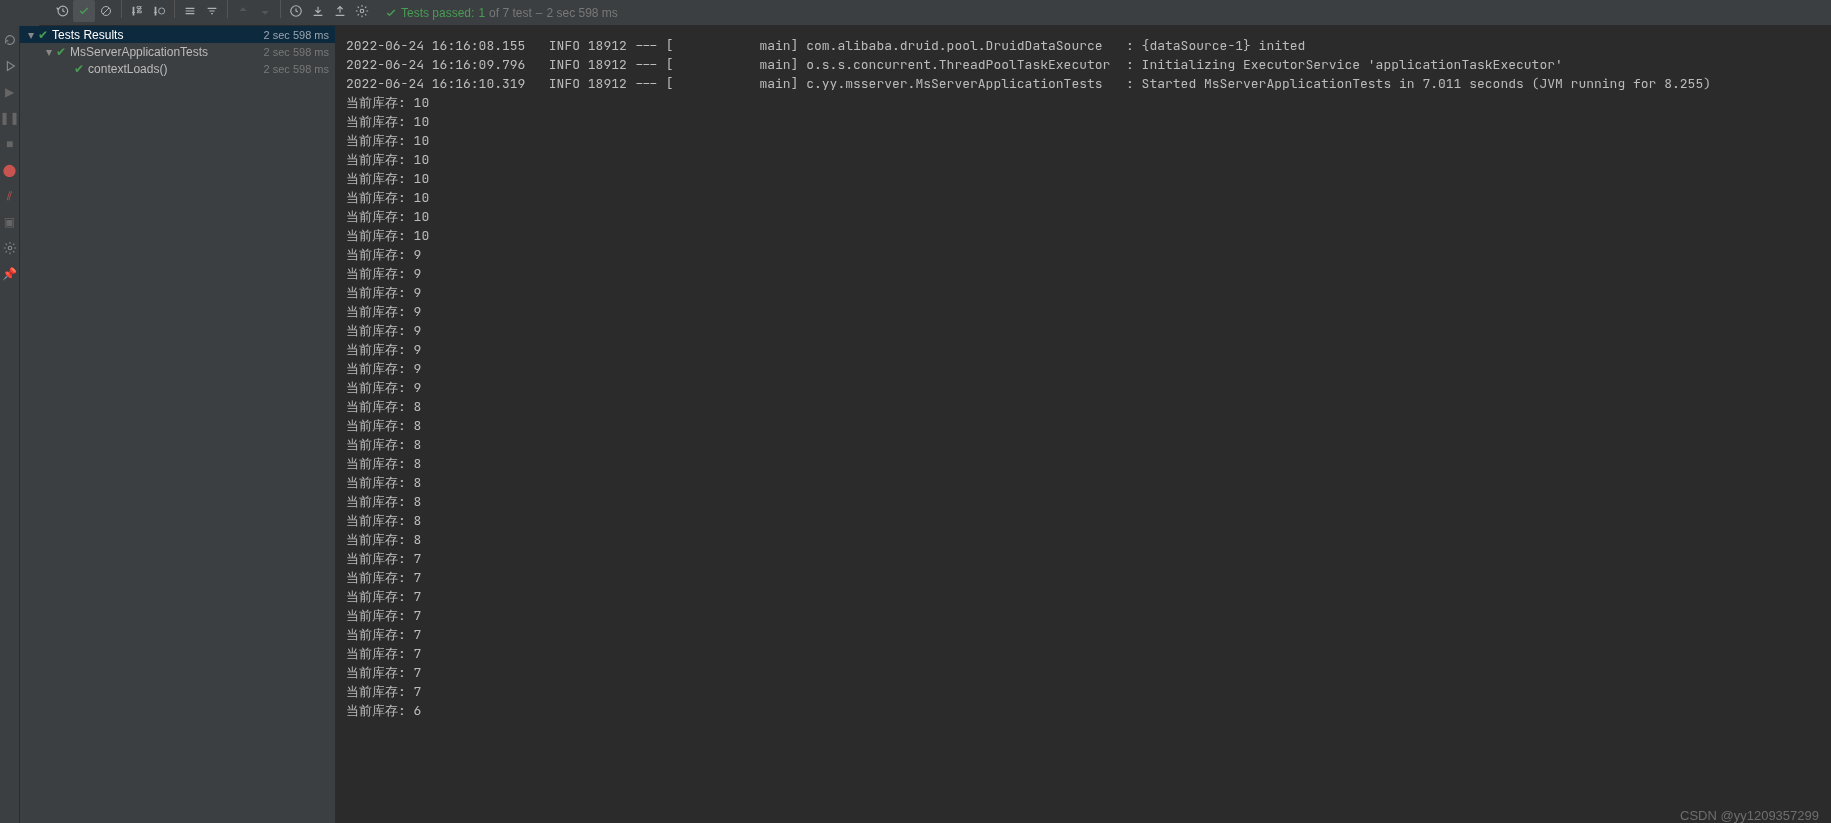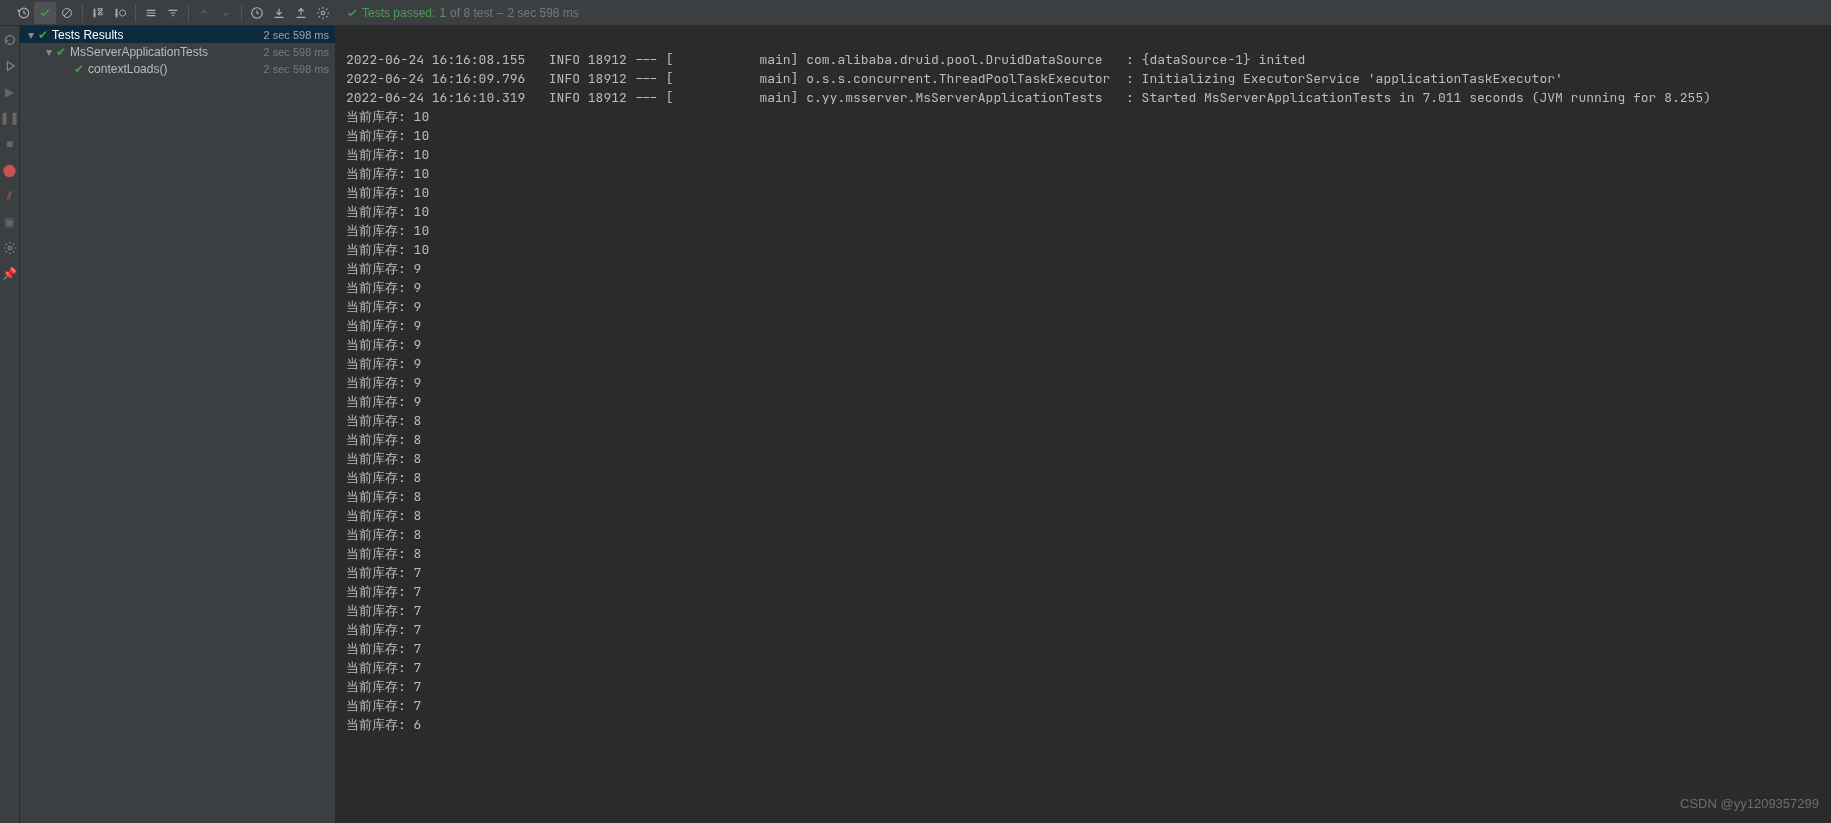--- a/index.html
+++ b/index.html
@@ -11,22 +11,22 @@
     width: 1831px;
     height: 823px;
     overflow: hidden;
     position: relative;
   }
   .toolbar {
     height: 26px;
     background: #3c3f41;
     border-bottom: 1px solid #2b2b2b;
     display: flex;
-    align-items: center;
     padding: 0 12px;
+    margin-left: 39px;
   }
   .tb-icon {
     width: 22px;
     height: 22px;
     display: flex;
     align-items: center;
     justify-content: center;
     color: #afb1b3;
     cursor: pointer;
   }
@@ -89,28 +89,28 @@
   .tree-row .tick { color: #499c54; margin-right: 4px; }
   .tree-row .label { flex: 1; }
   .tree-row .time { color: #787878; font-size: 11px; }
   .tree-row.selected .time { color: #9aa4ad; }
   .console {
     flex: 1;
     background: #2b2b2b;
     font-family: "JetBrains Mono", Consolas, monospace;
     font-size: 13px;
     line-height: 19px;
-    padding: 24px 10px;
+    padding: 10px 10px;
     white-space: pre;
     color: #bbbbbb;
     overflow: hidden;
   }
   .watermark {
     position: absolute;
-    bottom: 12px;
+    bottom: 0;
     right: 12px;
     color: #6e6e6e;
     font-size: 13px;
   }
 </style>
 </head>
 <body>
 
 <div class="toolbar">
   <div class="tb-icon">
@@ -189,21 +189,21 @@
         <path d="M8 1v2M8 13v2M1 8h2M13 8h2M3 3l1.5 1.5M11.5 11.5L13 13M3 13l1.5-1.5M11.5 4.5L13 3"></path>
       </svg>
   </div>
 
   <div class="status-text">
     <svg width="12" height="12" viewBox="0 0 16 16" fill="none" stroke="#499c54" stroke-width="2">
         <path d="M3 8l3 3 7-7"></path>
       </svg>
     <span class="status-green">Tests passed:</span>
     <span class="status-green">1</span>
-    <span>of 8 test</span>
+    <span>of 7 test</span>
     <span>–</span>
     <span>2 sec 598 ms</span>
   </div>
 </div>
 
 <div class="main">
 
   <div class="leftbar">
     <div class="lb-icon">
         <svg width="14" height="14" viewBox="0 0 16 16" fill="none" stroke="#888" stroke-width="1.3">

